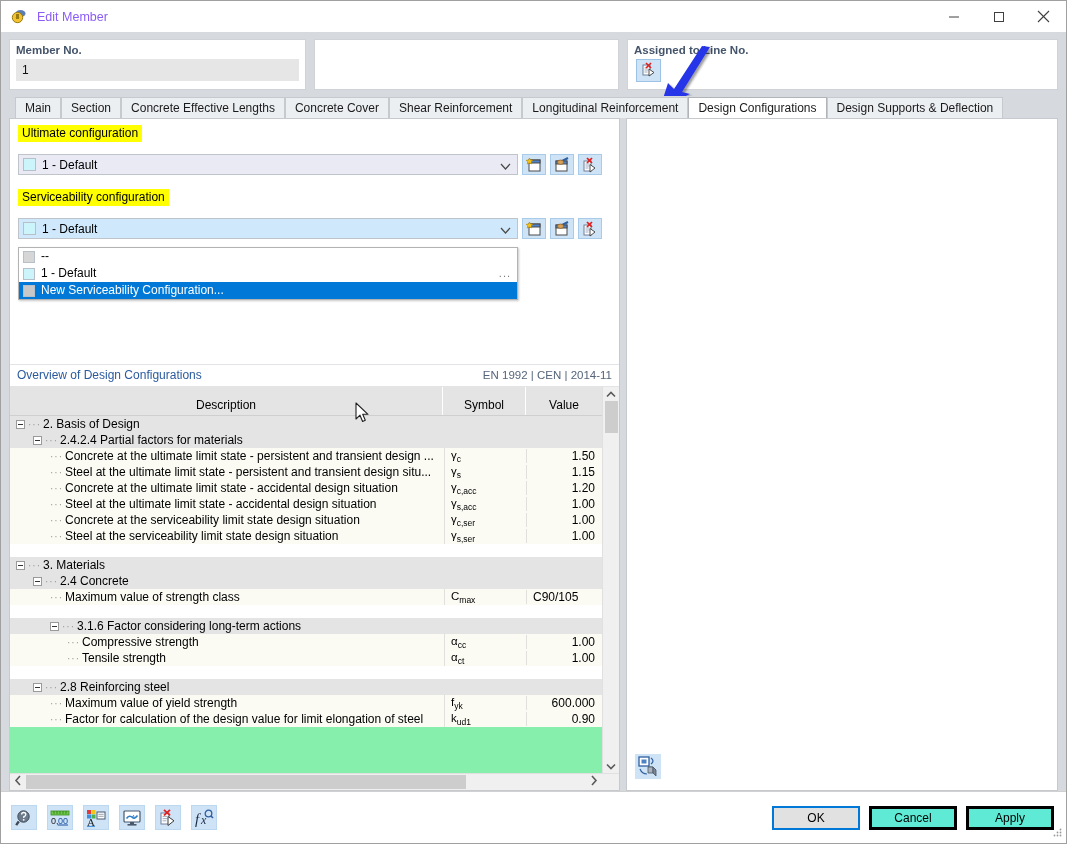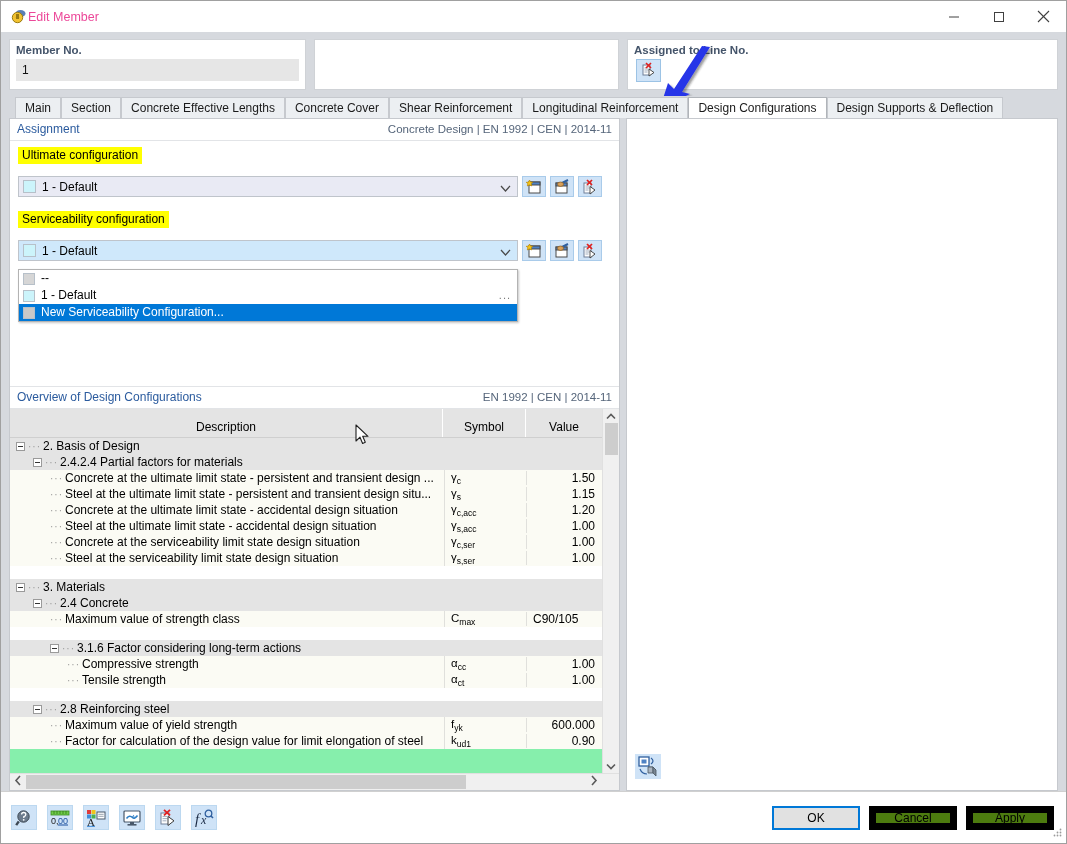--- a/index.html
+++ b/index.html
@@ -21,21 +21,21 @@
   }
   
   .titlebar {
     height: 31px; min-height: 31px;
     background: #ffffff;
     display: flex; align-items: center;
     position: relative;
   }
   .title-icon { width: 18px; height: 18px; margin-left: 9px; position: relative; }
   .title-text {
-    font-size: 12.5px; color: #ec4899;
+    margin-left: 9px; font-size: 12.5px; color: #8b5cf6;
     font-family: "Liberation Sans", sans-serif;
   }
   .win-controls { position: absolute; right: 0; top: 0; height: 31px; display: flex; }
   .win-btn {
     width: 45px; height: 31px; display: flex; align-items: center; justify-content: center;
     background: #ffffff;
   }
   .win-btn svg { display:block; }
   
   .topfields {
@@ -261,21 +261,21 @@
     padding: 0 12px 0 10px; box-sizing: border-box;
     position: relative;
   }
   .foot-tools { display: flex; gap: 10px; }
   .tool-btn {
     width: 26px; height: 25px; background: #cfe3f7; border: 1px solid #bcd8f0;
     box-sizing: border-box; display: flex; align-items: center; justify-content: center;
   }
   .foot-btns { margin-left: auto; display: flex; gap: 9px; }
   .dlg-btn {
-    width: 88px; height: 24px; background: #4d7c0f; border: 7px solid #000000;
+    width: 88px; height: 24px; background: #5eead4; border: 3px solid #000000;
     box-sizing: border-box; font-size: 12px; color: #000;
     display: flex; align-items: center; justify-content: center;
     font-family: "Liberation Sans", sans-serif;
   }
   .dlg-btn.default { border: 2px solid #0078d7; background: #e1e1e1; }
   .grip { position: absolute; right: 3px; bottom: 2px; }
 </style>
 </head>
 <body>
 
@@ -356,24 +356,20 @@
     <div class="tab">Shear Reinforcement</div>
     <div class="tab">Longitudinal Reinforcement</div>
     <div class="tab active">Design Configurations</div>
     <div class="tab">Design Supports &amp; Deflection</div>
   </div>
 
   <div class="body">
 
     <div class="left-pane">
 
-      <div class="sec-head">
-        <span class="lbl">Assignment</span>
-        <span class="rgt">Concrete Design | EN 1992 | CEN | 2014-11</span>
-      </div>
 
       <div class="assign">
         <div class="hl-label">Ultimate configuration</div>
         <div class="combo-row">
           <div class="combo ult">
             <span class="swatch"></span>
             <span>1 - Default</span>
             <span class="caret">
               <svg width="11" height="8">
                   <path d="M1 1 L5.5 6 L10 1" fill="none" stroke="#4a4a4a" stroke-width="1.2"></path>

